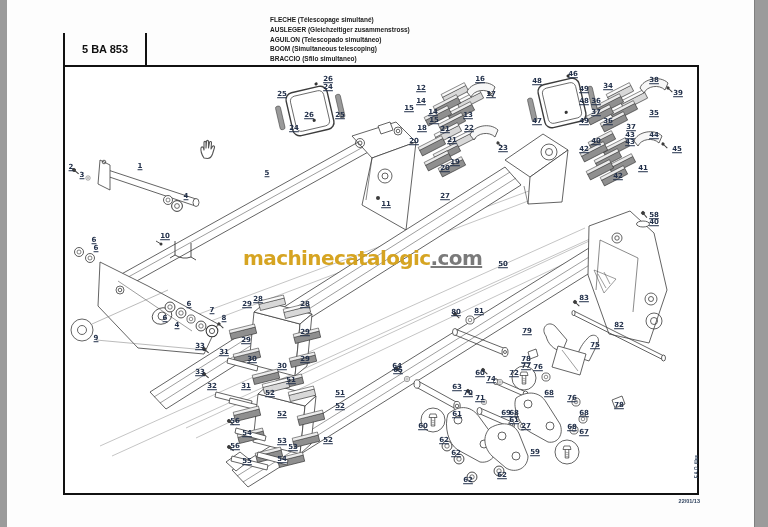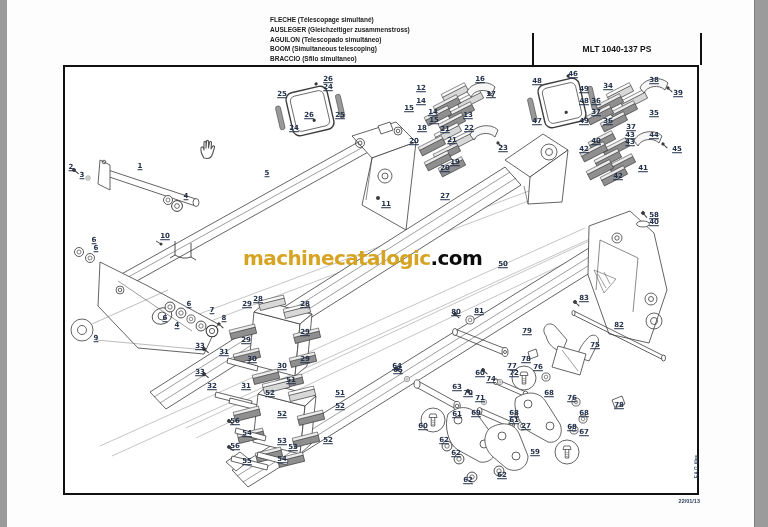--- a/index.html
+++ b/index.html
@@ -32,29 +32,29 @@
              transform:rotate(-90deg);transform-origin:left top;white-space:nowrap;}
   #hand{position:absolute;left:197px;top:137px;}
 </style>
 </head>
 <body>
 
 <div id="stage">
   <div id="edge-left" class="edge"></div>
   <div id="edge-right" class="edge"></div>
 
+  <div id="code-box" class="hbox">
+    <span>5 BA 853</span>
+  </div>
   <div id="titles">
     <div>FLECHE (Télescopage simultané)</div>
     <div>AUSLEGER (Gleichzeitiger zusammenstross)</div>
     <div>AGUILON (Telescopado simultáneo)</div>
     <div>BOOM (Simultaneous telescoping)</div>
     <div>BRACCIO (Sfilo simultaneo)</div>
-  </div>
-  <div id="model-box" class="hbox">
-    <span>MLT 1040-137 PS</span>
   </div>
 
   <div id="frame"></div>
 
   <svg id="art" viewBox="0 0 768 527">
     <defs>
       <clipPath id="clipf">
           <rect x="65" y="67" width="630" height="424"></rect>
         </clipPath>
       <g id="pad">
@@ -336,21 +336,21 @@
         <circle cx="524" cy="378" r="12"></circle>
           <use href="#boltg" transform="translate(524 378)"></use>
         <circle cx="433" cy="420" r="12"></circle>
           <use href="#boltg" transform="translate(433 420)"></use>
         <circle cx="567" cy="452" r="12"></circle>
           <use href="#boltg" transform="translate(567 452)"></use>
       </g>
     </g>
   </svg>
 
-  <div id="watermark"><span id="wm-main" style="color: rgb(212, 160, 23);">machinecatalogic</span><span id="wm-suffix" style="color: #000000;">.com</span></div>
+  <div id="watermark"><span id="wm-main" style="color: rgb(212, 160, 23);">machinecatalogic</span><span id="wm-suffix" style="color: #737373; text-decoration: underline;">.com</span></div>
 
   <svg id="hand" width="22" height="24" viewBox="0 0 22 24">
     <path d="M7 21 C5 18 3.5 14 4 11 C4.3 9.5 6 9.5 6.5 11 L7 13 L7 5.5 C7 4 9 4 9 5.5 L9 11 L9.5 4.5 C9.5 3 11.5 3 11.5 4.5 L11.5 11 L12.5 5.5 C12.8 4 14.6 4.3 14.5 5.8 L14 12 L15.5 9.5 C16.3 8.2 18 9 17.5 10.5 L15.5 17 C14.5 20 12.5 21.5 10.5 21.5 Z" fill="#fff" stroke="#555" stroke-width="1.1" stroke-linejoin="round"></path>
   </svg>
 
   <div id="labels">
       <span class="plabel" style="left: 140px; top: 167px;">1</span>
       <span class="plabel" style="left: 71px; top: 168px;">2</span>
       <span class="plabel" style="left: 82px; top: 176px;">3</span>
       <span class="plabel" style="left: 186px; top: 197px;">4</span>
@@ -442,33 +442,33 @@
       <span class="plabel" style="left: 397px; top: 367px;">64</span>
       <span class="plabel" style="left: 398px; top: 371px; text-decoration: underline;">65</span>
       <span class="plabel" style="left: 423px; top: 427px;">60</span>
       <span class="plabel" style="left: 456px; top: 313px; text-align: center;">80</span>
       <span class="plabel" style="left: 479px; top: 312px;">81</span>
       <span class="plabel" style="left: 527px; top: 332px;">79</span>
       <span class="plabel" style="left: 584px; top: 299px;">83</span>
       <span class="plabel" style="left: 619px; top: 326px;">82</span>
       <span class="plabel" style="left: 595px; top: 346px;">75</span>
       <span class="plabel" style="left: 526px; top: 360px;">78</span>
-      <span class="plabel" style="left: 512px; top: 367px; text-align: center;">77</span>
+      <span class="plabel" style="left: 526px; top: 367px; text-align: center;">77</span>
       <span class="plabel" style="left: 538px; top: 368px;">76</span>
       <span class="plabel" style="left: 480px; top: 374px;">60</span>
       <span class="plabel" style="left: 491px; top: 380px;">74</span>
       <span class="plabel" style="left: 514px; top: 374px;">72</span>
       <span class="plabel" style="left: 549px; top: 394px;">68</span>
       <span class="plabel" style="left: 572px; top: 399px;">76</span>
       <span class="plabel" style="left: 619px; top: 406px;">78</span>
       <span class="plabel" style="left: 457px; top: 388px;">63</span>
       <span class="plabel" style="left: 468px; top: 394px;">70</span>
       <span class="plabel" style="left: 480px; top: 399px;">71</span>
       <span class="plabel" style="left: 457px; top: 415px;">61</span>
-      <span class="plabel" style="left: 476px; top: 414px;">69</span>
+      <span class="plabel" style="left: 506px; top: 414px;">69</span>
       <span class="plabel" style="left: 514px; top: 414px;">68</span>
       <span class="plabel" style="left: 514px; top: 421px;">61</span>
       <span class="plabel" style="left: 526px; top: 427px;">27</span>
       <span class="plabel" style="left: 584px; top: 414px;">68</span>
       <span class="plabel" style="left: 572px; top: 428px;">68</span>
       <span class="plabel" style="left: 584px; top: 433px;">67</span>
       <span class="plabel" style="left: 444px; top: 441px;">62</span>
       <span class="plabel" style="left: 456px; top: 454px;">62</span>
       <span class="plabel" style="left: 468px; top: 481px;">62</span>
       <span class="plabel" style="left: 502px; top: 476px;">62</span>

